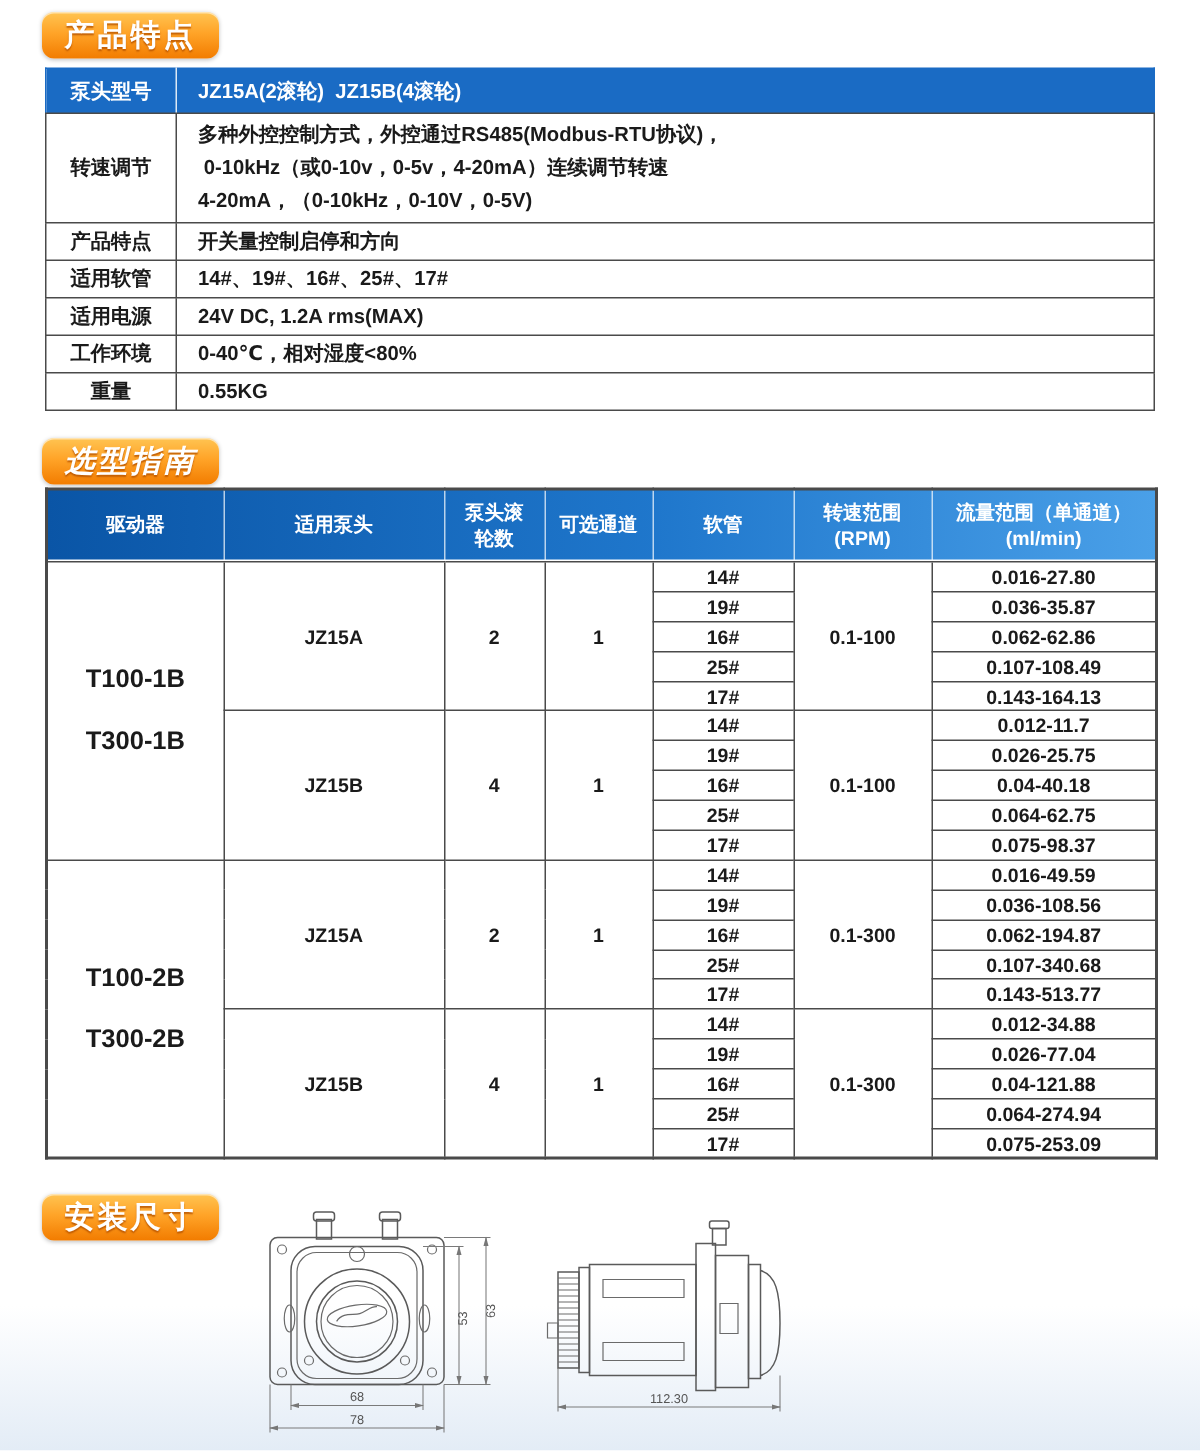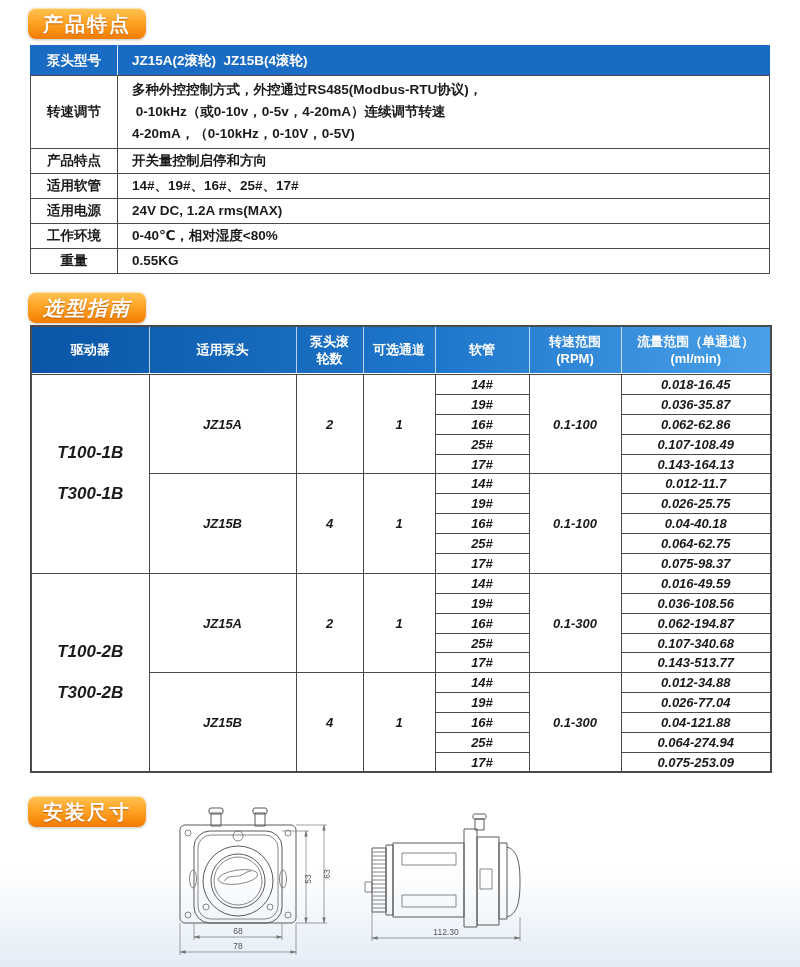--- a/index.html
+++ b/index.html
@@ -40,21 +40,21 @@
     background-size:100% 47px;
   }
   table.st th{
     height:47px;background:transparent;color:#fff;font-size:13px;font-weight:bold;
     white-space:pre-line;line-height:1.3;padding:0;
     border-left:1px solid rgba(255,255,255,.7);border-bottom:1px solid #4a4a4a;
   }
   table.st th:first-child{border-left:none;}
   table.st td{
     border:1px solid #4a4a4a;background:#fff;text-align:center;
-    font-size:13px;font-weight:bold;padding:0;vertical-align:middle;font-style:italic;
+    font-size:13px;font-weight:bold;padding:0;vertical-align:middle;
   }
   table.st tbody tr{height:19.9px;}
   table.st td[data-name="driver-cell"]{white-space:pre-line;line-height:2.4;font-size:17px;}
   
   .draw{position:absolute;}
   .draw *{vector-effect:non-scaling-stroke;}
   .dl{stroke:#5a5a5a;stroke-width:1;fill:none;}
   .dl2{stroke:#6a6a6a;stroke-width:.8;fill:none;}
   .dim{stroke:#7a7a7a;stroke-width:.7;fill:none;}
   .dimtxt{fill:#555;font-size:8.5px;font-family:"Liberation Sans",sans-serif;}
@@ -133,21 +133,21 @@
     </thead>
     <tbody data-name="selection-tbody">
         <tr data-name="table-row">
           <td rowspan="10" data-name="driver-cell">T100-1B
 T300-1B</td>
           <td rowspan="5" data-name="pump-cell">JZ15A</td>
           <td rowspan="5" data-name="rollers-cell">2</td>
           <td rowspan="5" data-name="channels-cell">1</td>
           <td data-name="hose-cell">14#</td>
           <td rowspan="5" data-name="rpm-cell">0.1-100</td>
-          <td data-name="flow-cell">0.018-16.45</td>
+          <td data-name="flow-cell">0.016-27.80</td>
         </tr>
         <tr data-name="table-row">
           <td data-name="hose-cell">19#</td>
           <td data-name="flow-cell">0.036-35.87</td>
         </tr>
         <tr data-name="table-row">
           <td data-name="hose-cell">16#</td>
           <td data-name="flow-cell">0.062-62.86</td>
         </tr>
         <tr data-name="table-row">

